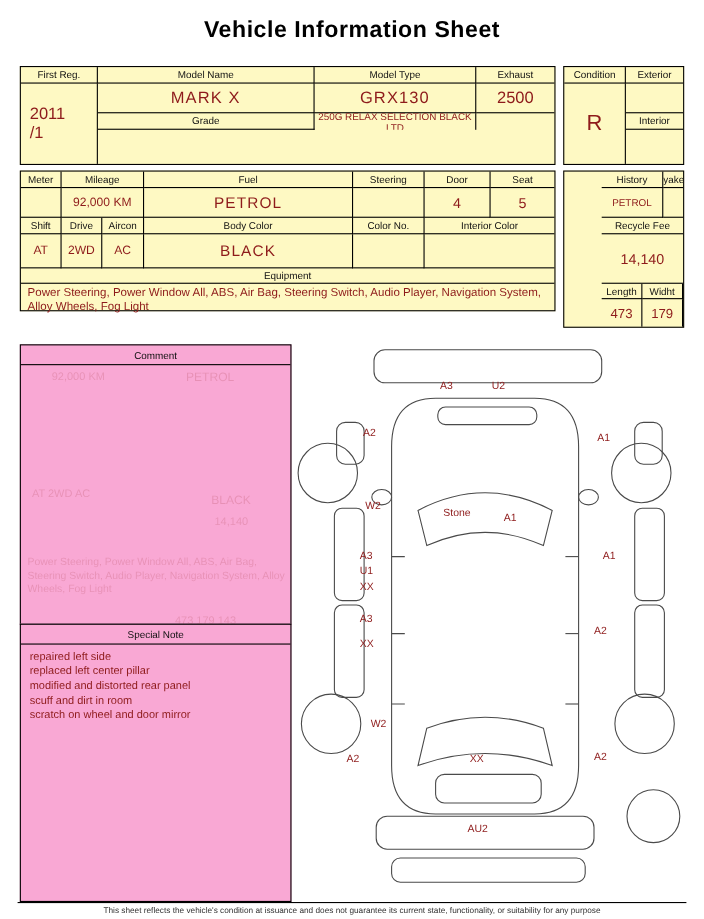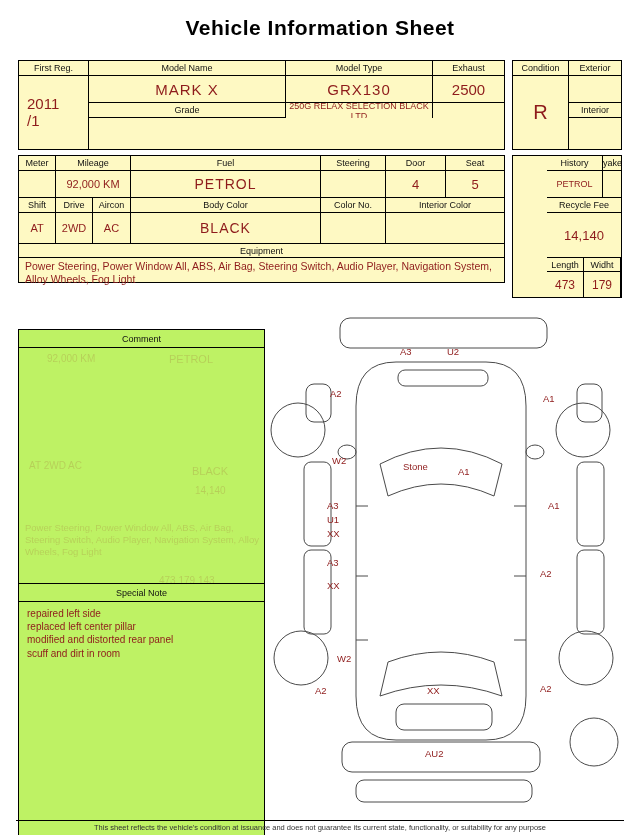--- a/index.html
+++ b/index.html
@@ -15,21 +15,21 @@
   .lc{border-right:none;} .lr{border-bottom:none;}
   .lbl{font-size:9px;color:#111;}
   .val{color:#8e1b1b;}
   .fs9{font-size:9px}.fs10{font-size:10.5px}.fs11{font-size:11px}.fs12{font-size:12px}
   .fs13{font-size:13px}.fs14{font-size:14px}.fs15{font-size:15px}.fs20{font-size:20px}
   .ls1{letter-spacing:1px;}
   .left-pad{justify-content:flex-start;padding-left:8px;text-align:left;}
   .prelines{white-space:pre-line;line-height:1.1;}
   .equip-val{align-items:flex-start;justify-content:flex-start;text-align:left;
              padding:2px 6px;line-height:1.2;}
-  .box{position:absolute;border:1.5px solid #000;box-sizing:border-box;background:#bef264;margin-top:16px;}
+  .box{position:absolute;border:1.5px solid #000;box-sizing:border-box;background:#f9a8d4;}
   .box-hdr{height:17px;border-bottom:1px solid #000;display:flex;align-items:center;
            justify-content:center;font-size:9px;color:#111;}
   .box-body{position:relative;height:calc(100% - 17px);box-sizing:border-box;}
   .ghost{position:absolute;color:#8e1b1b;opacity:.16;font-size:10px;white-space:nowrap;}
   .ghost.para{white-space:normal;width:235px;font-size:9.5px;line-height:1.25;}
   .note-body{padding:5px 8px;}
   .note-line{color:#8e1b1b;font-size:10px;line-height:1.32;}
   .diagram{position:absolute;left:268px;top:310px;width:372px;height:500px;}
   .diagram svg{position:absolute;left:0;top:0;}
   .mk{position:absolute;color:#8e1b1b;font-size:9.5px;white-space:nowrap;}
@@ -140,20 +140,21 @@
     </div>
   </div>
 
   <div class="box" style="left:18px;top:567px;width:247px;height:253px;">
     <div class="box-hdr">Special Note</div>
     <div class="box-body note-body">
       <div class="note-line">repaired left side</div>
       <div class="note-line">replaced left center pillar</div>
       <div class="note-line">modified and distorted rear panel</div>
       <div class="note-line">scuff and dirt in room</div>
+      <div class="note-line">scratch on wheel and door mirror</div>
     </div>
   </div>
 
   <div class="diagram">
     <svg width="372" height="500" viewBox="0 0 372 500" fill="none" stroke="#4a4a4a" stroke-width="1">
 
       <rect x="72" y="8" width="207" height="30" rx="10"></rect>
 
       <path d="M128,52 H218 Q258,52 258,96 V386 Q258,430 218,430 H128 Q88,430 88,386 V96 Q88,52 128,52 Z"></path>
 

